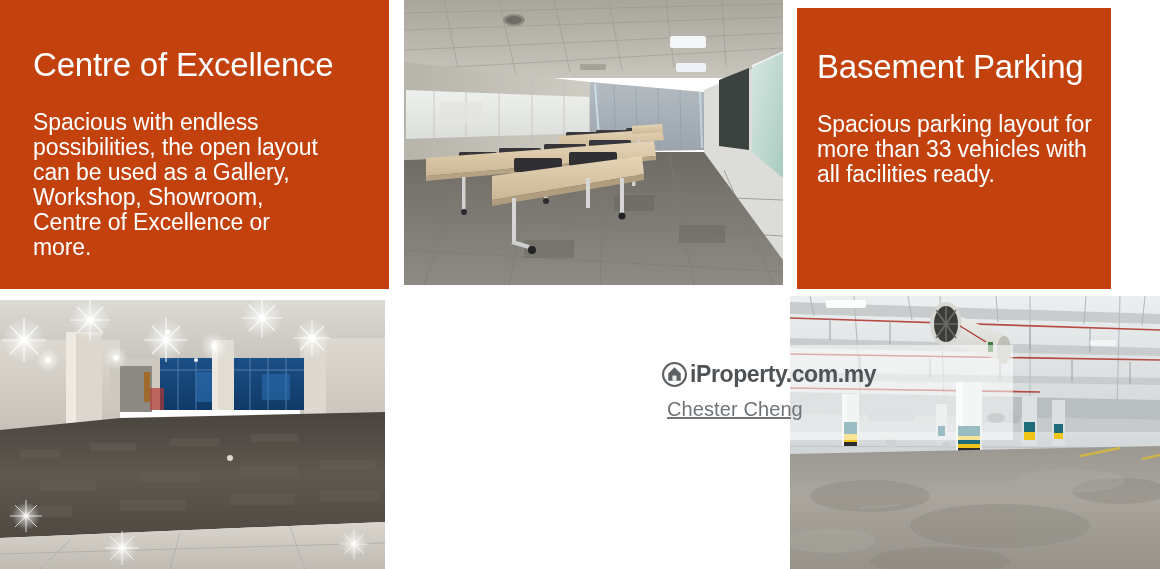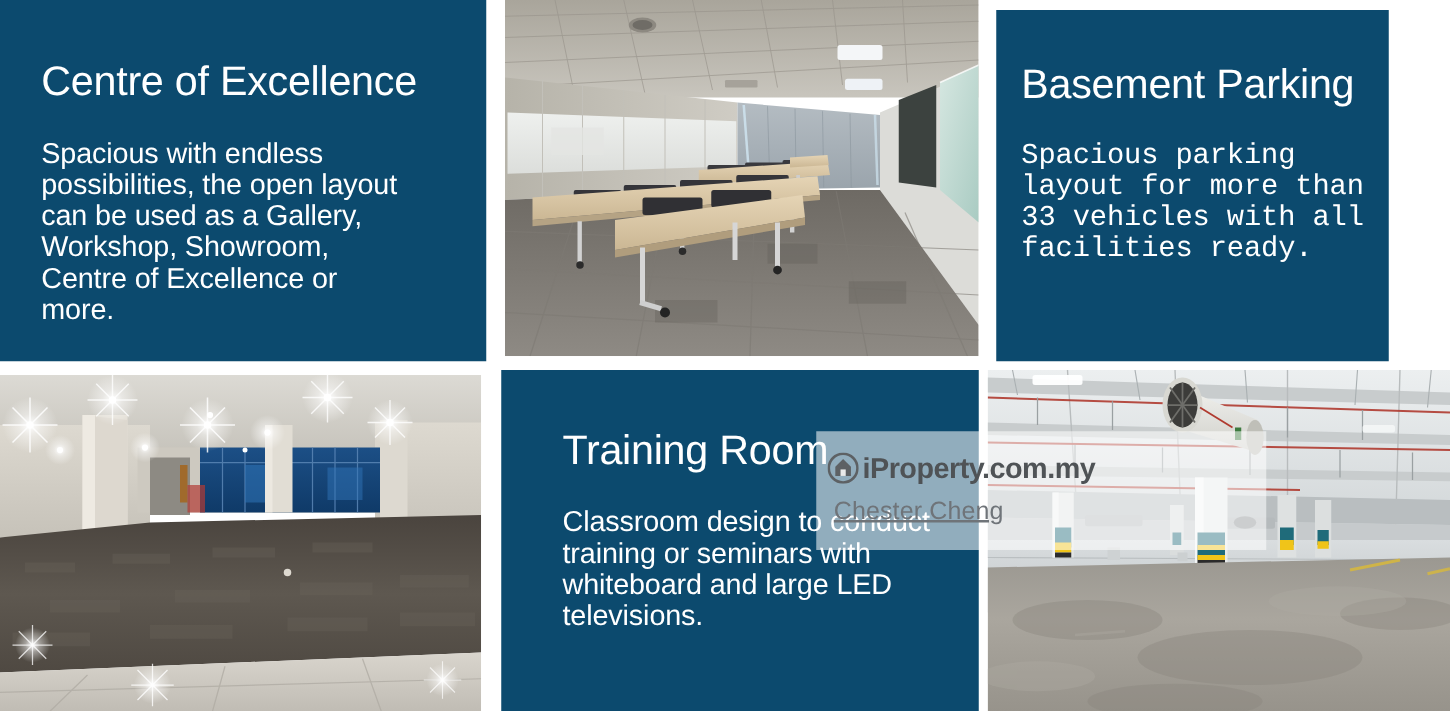--- a/index.html
+++ b/index.html
@@ -20,21 +20,21 @@
     background: #ffffff;
   }
 
   
   .panel {
     position: absolute;
     overflow: hidden;
   }
 
   .text-panel {
-    background: #0c4a6e;
+    background: #c2410c;
     color: #ffffff;
   }
 
   .panel-heading {
     font-size: 33px;
     font-weight: normal;
     line-height: 1.05;
     letter-spacing: -0.2px;
     white-space: nowrap;
   }
@@ -58,21 +58,21 @@
   #p-classroom {
     left: 404px; top: 0; width: 379px; height: 285px;
   }
 
   
   #p-parking {
     left: 797px; top: 8px; width: 314px; height: 281px;
     padding: 42px 18px 0 20px;
   }
   #p-parking .panel-heading { margin-bottom: 27px; }
-  #p-parking .panel-body { max-width: 292px; font-family: Liberation Mono, monospace; }
+  #p-parking .panel-body { max-width: 292px; }
 
   
   #p-hall {
     left: 0; top: 300px; width: 385px; height: 269px;
   }
 
   
   #p-training {
     left: 401px; top: 296px; width: 382px; height: 273px;
     padding: 47px 18px 0 49px;
@@ -428,24 +428,20 @@
         <path d="M122 231 L122 265 M105 248 L139 248 M110 236 L134 260 M134 236 L110 260" stroke="#ffffff" stroke-width="1" opacity="0.8"></path>
       </g>
       <g>
         <circle cx="354" cy="244" r="13" fill="url(#glow)"></circle>
         <path d="M354 229 L354 259 M339 244 L369 244 M344 234 L364 254 M364 234 L344 254" stroke="#ffffff" stroke-width="0.9" opacity="0.7"></path>
       </g>
       <circle cx="230" cy="158" r="3" fill="#ece8df" opacity="0.9"></circle>
     </svg>
   </div>
 
-  <div class="panel text-panel" id="p-training">
-    <div class="panel-heading">Training Room</div>
-    <div class="panel-body">Classroom design to conduct training or seminars with whiteboard and large LED televisions.</div>
-  </div>
 
   <div class="panel" id="p-basement">
     <svg class="photo" viewBox="0 0 370 273" preserveAspectRatio="none">
       <defs>
         <linearGradient id="bsCeil" x1="0" y1="0" x2="0" y2="1">
           <stop offset="0" stop-color="#eceff0"></stop>
           <stop offset="1" stop-color="#cdd2d4"></stop>
         </linearGradient>
         <linearGradient id="bsWall" x1="0" y1="0" x2="0" y2="1">
           <stop offset="0" stop-color="#d9dddf"></stop>

